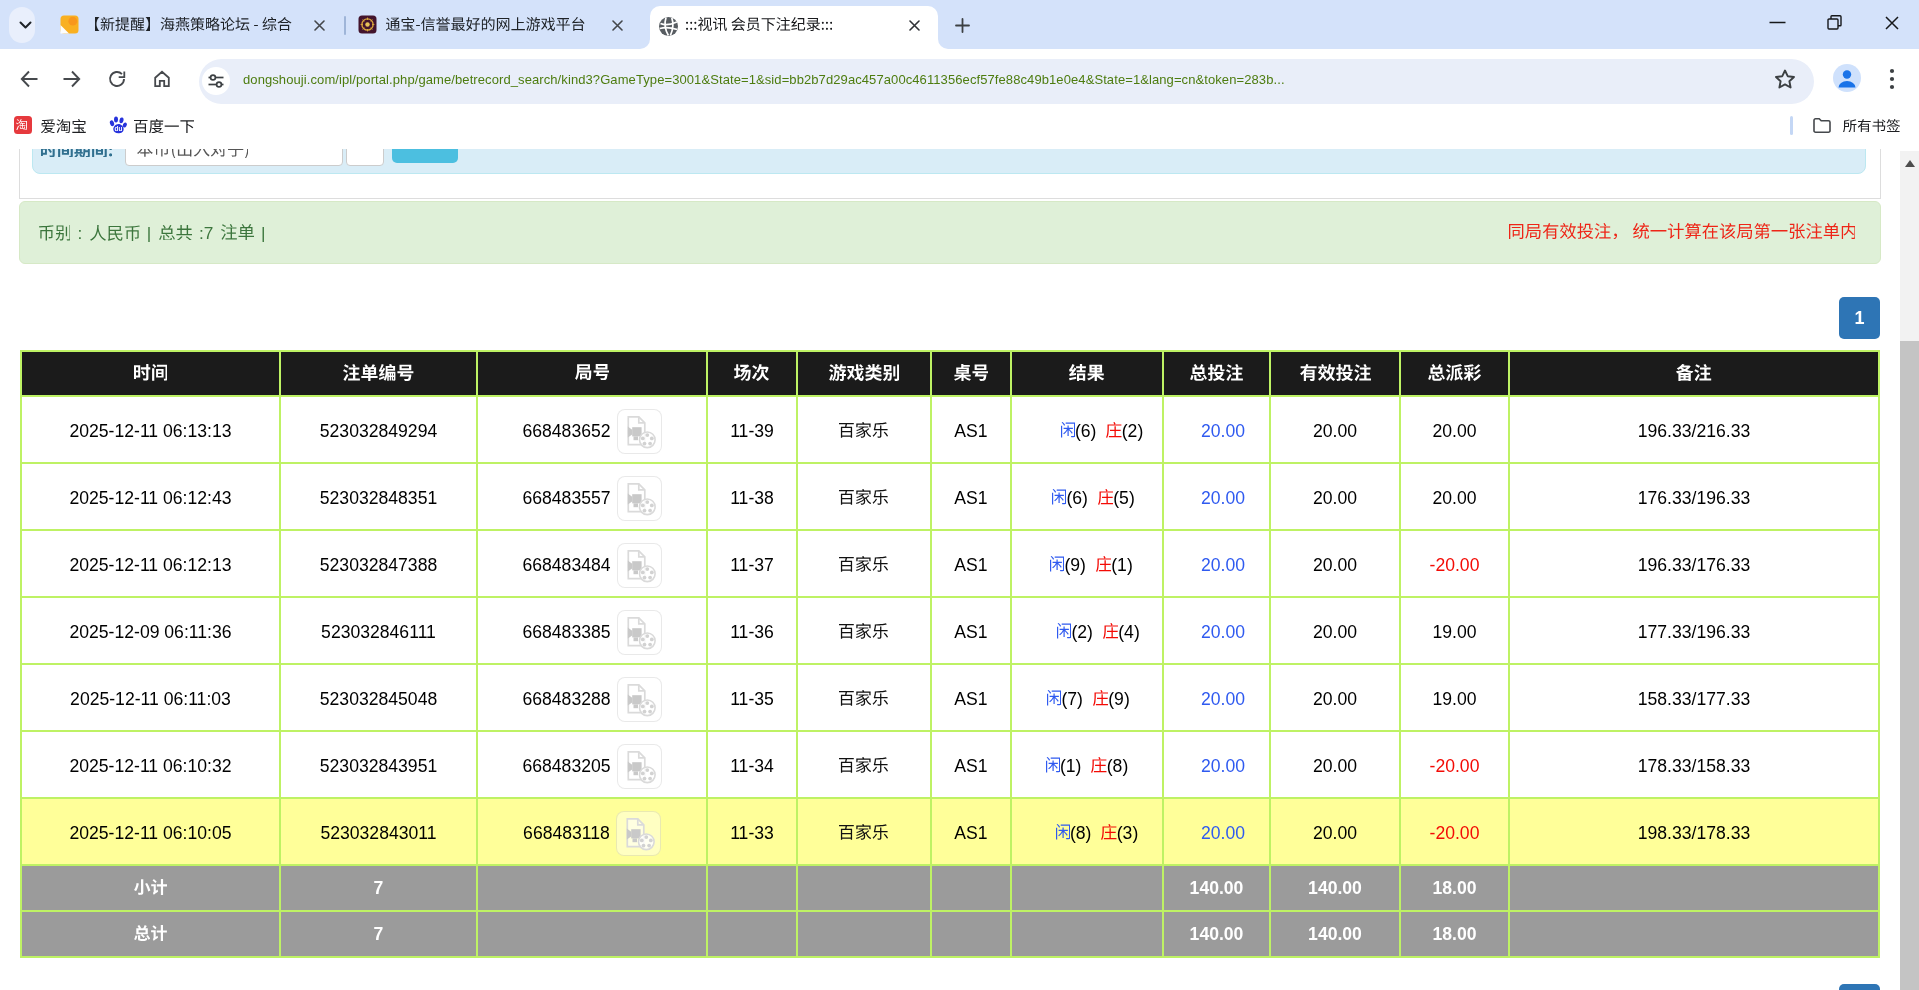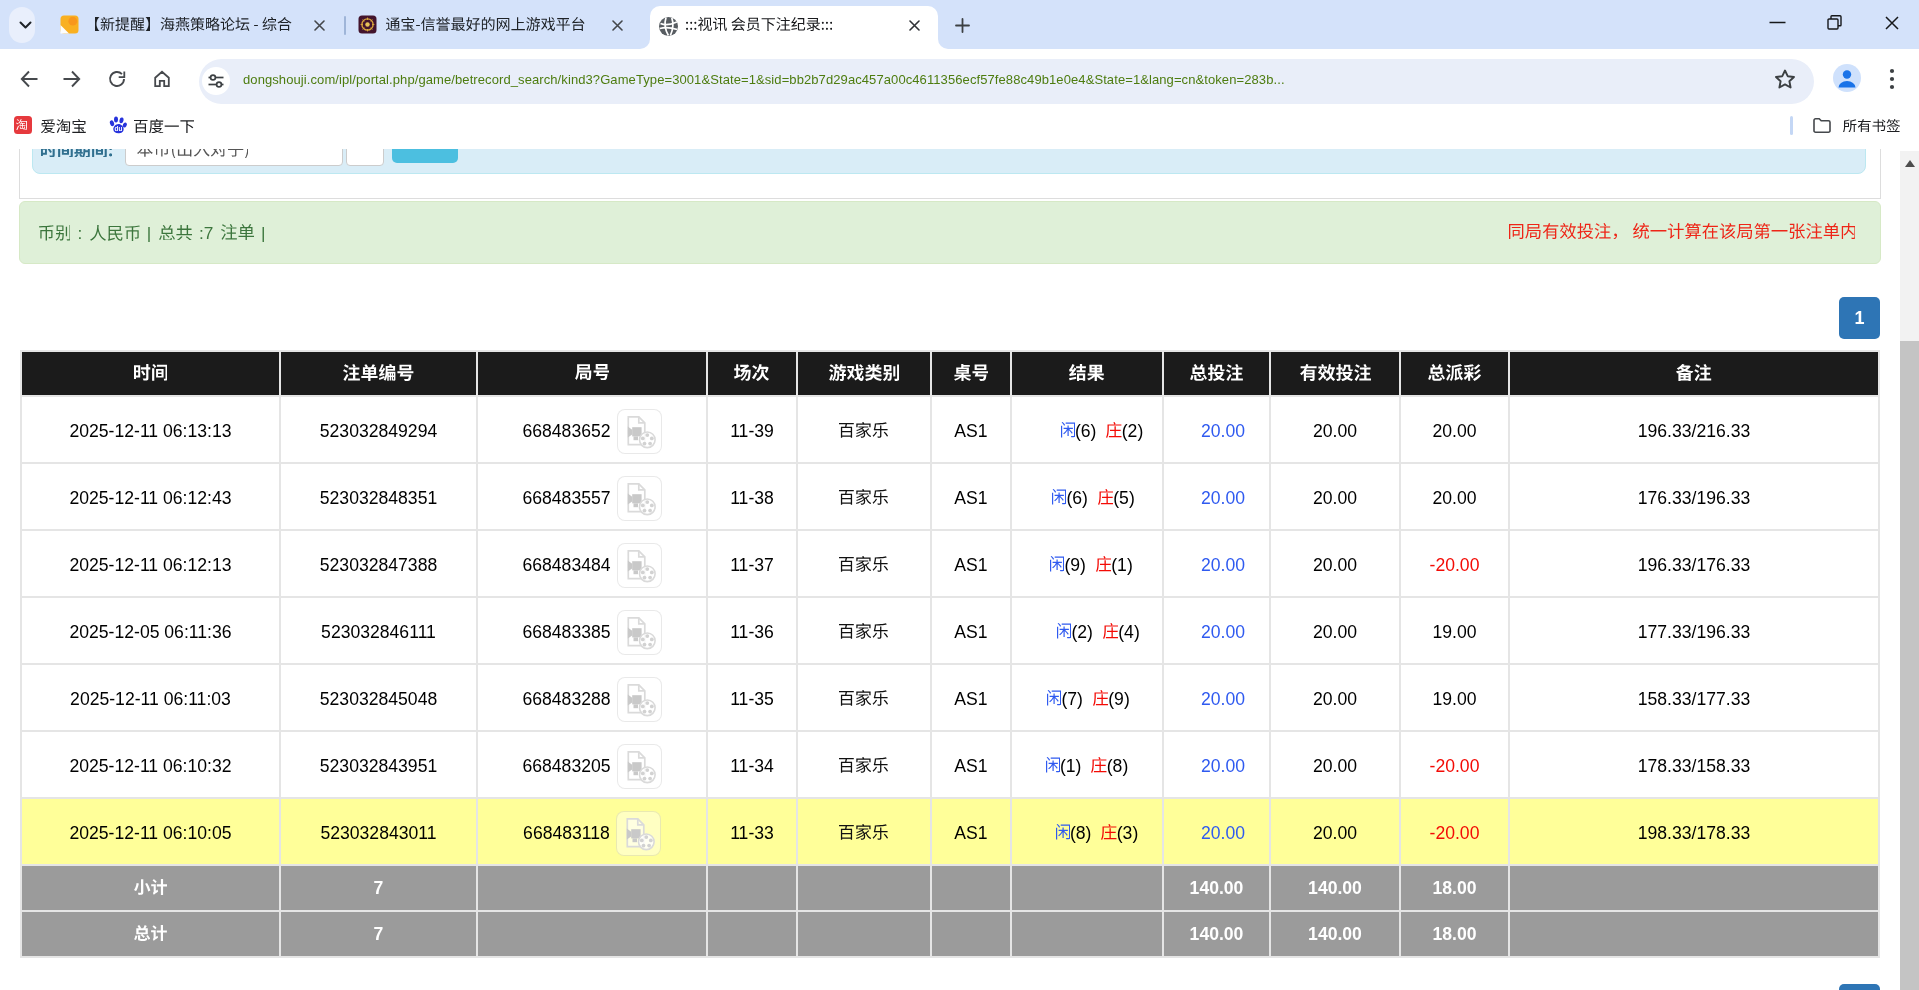--- a/index.html
+++ b/index.html
@@ -5,21 +5,21 @@
 font-family:"Liberation Sans",sans-serif;}
 .abs{position:absolute}
 svg{display:inline-block}
 #tabstrip{position:absolute;left:0;top:0;width:1919px;height:49px;background:#d4e2fa}
 #toolbar{position:absolute;left:0;top:49px;width:1919px;height:58px;background:#fff}
 #bookbar{position:absolute;left:0;top:107px;width:1919px;height:42px;background:#fff}
 #page{position:absolute;left:0;top:149px;width:1902px;height:841px;background:#fff;overflow:hidden}
 .tabtitle{white-space:nowrap;overflow:hidden}
 #omni{position:absolute;left:199px;top:59px;width:1615px;height:45px;border-radius:23px;background:#e9eef9}
 #urltext{position:absolute;left:243px;top:57px;line-height:45px;font-size:13px;color:#4d7c0f;white-space:nowrap;letter-spacing:0.09px}
-table{border-collapse:separate;border-spacing:2px;table-layout:fixed;background:#e5e5e5}
+table{border-collapse:separate;border-spacing:2px;table-layout:fixed;background:#bef264}
 td{text-align:center;vertical-align:middle;overflow:hidden}
 .hd td{background:#1b1b1b;height:43px}
 .dr td{background:#fff;height:65px;font-size:17.6px;color:#000;padding-top:3px}
 .yr td{background:#ffff99}
 .fr td{background:#9b9b9b;height:44px;font-size:17.6px;color:#fff;font-weight:bold}
 .blue{color:#2f5af0 !important}.red{color:#f30b05 !important}
 .vbtn{display:inline-block;width:45px;height:45px;border-radius:8px;background:rgba(255,255,255,.4);
 border:1px solid rgba(0,0,0,.085);vertical-align:middle;margin-left:6px}
 </style></head><body>
 <div id="tabstrip"></div>
@@ -341,21 +341,21 @@
               <use href="#t26"></use>
             </svg>(9)&nbsp; <svg width="15.6" height="15.9" viewBox="0.7 -14.4 15.6 15.9" style="vertical-align:-1.5px;fill:#f30b05">
               <use href="#t27"></use>
             </svg>(1)</td>
 <td class="blue" style="padding-left:13px">20.00</td>
           <td>20.00</td>
           <td class="red">-20.00</td>
           <td>196.33/176.33</td>
         </tr>
         <tr class="dr">
-          <td>2025-12-05 06:11:36</td>
+          <td>2025-12-09 06:11:36</td>
           <td>523032846111</td>
 <td><span style="vertical-align:middle">668483385</span><span class="vbtn"><svg width="43" height="43" viewBox="0 0 43 43">
 <g fill="none" stroke="#dadada" stroke-width="1.7">
 <path d="M10.3 6.8 H20.8 L26.8 12.8 V34.6 H10.3 Z" fill="rgba(255,255,255,.5)"></path>
 <path d="M20.8 6.8 V12.8 H26.8"></path>
                 </g>
 <g fill="#c9c9c9">
                   <path d="M14.2 17.2 H23.6 V26.4 H14.2 Z"></path>
                   <path d="M14.2 19.8 L9.8 16.6 V27.6 L14.2 24.4 Z"></path>
                   <path d="M15.5 26.4 H20 V30.2 H15.5 Z"></path>

